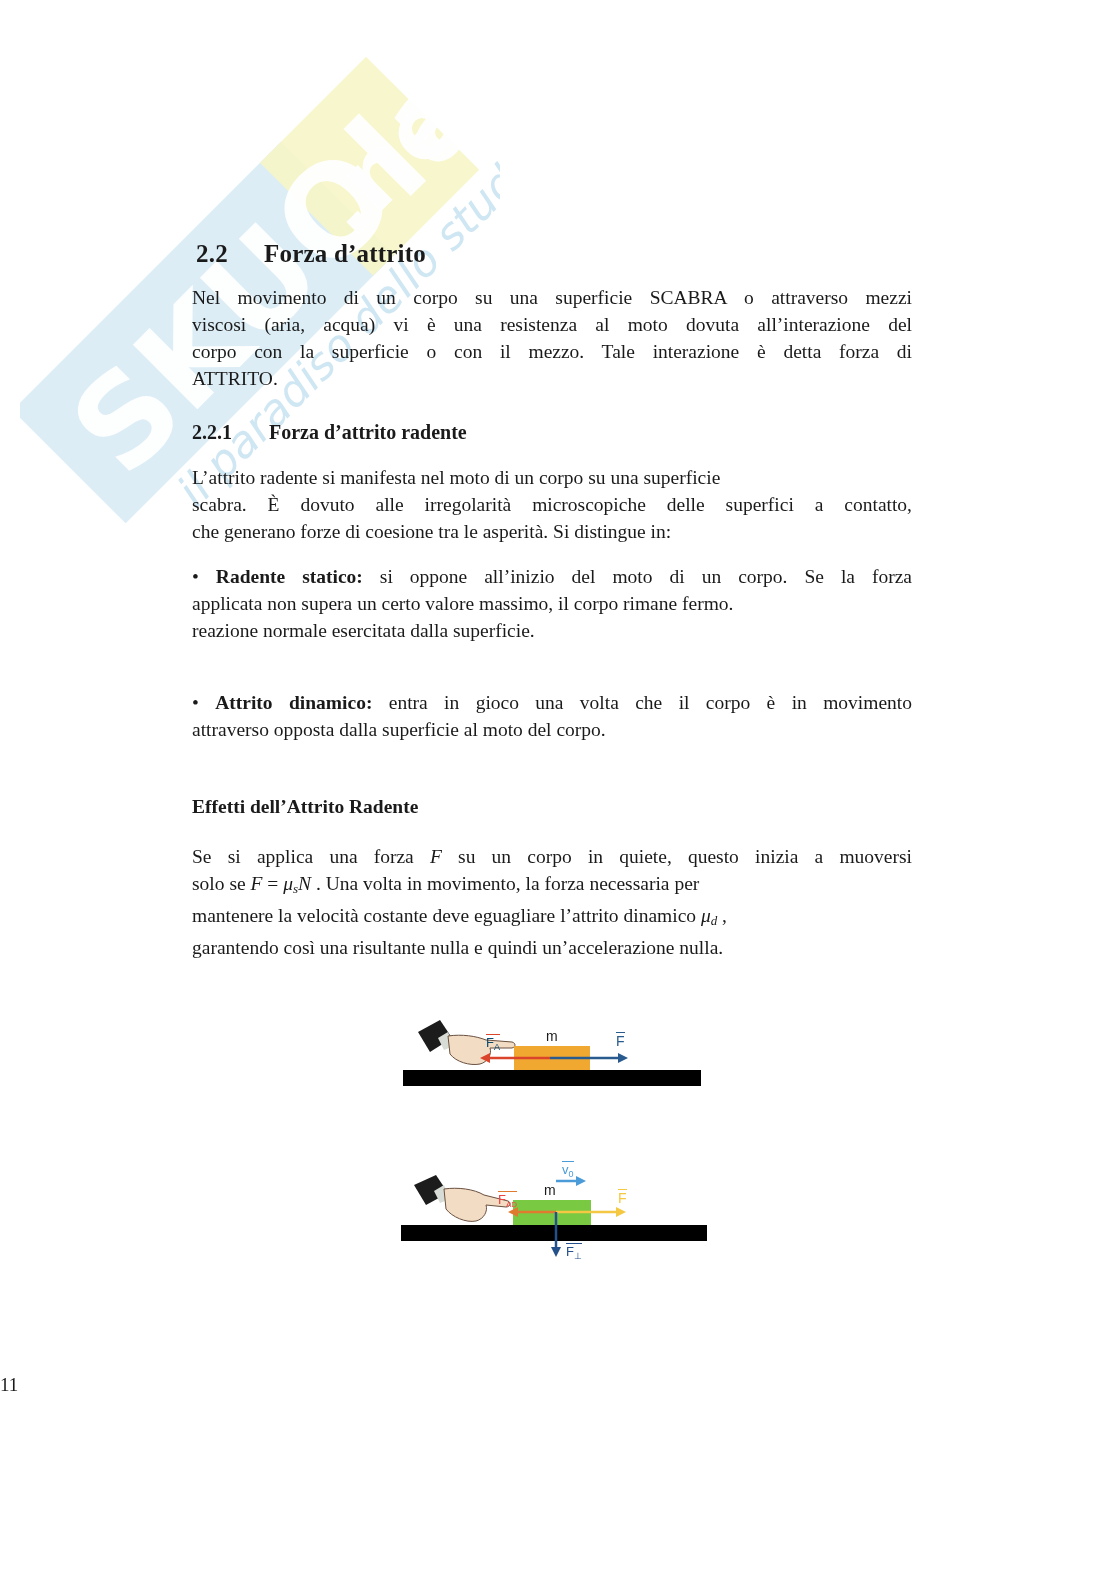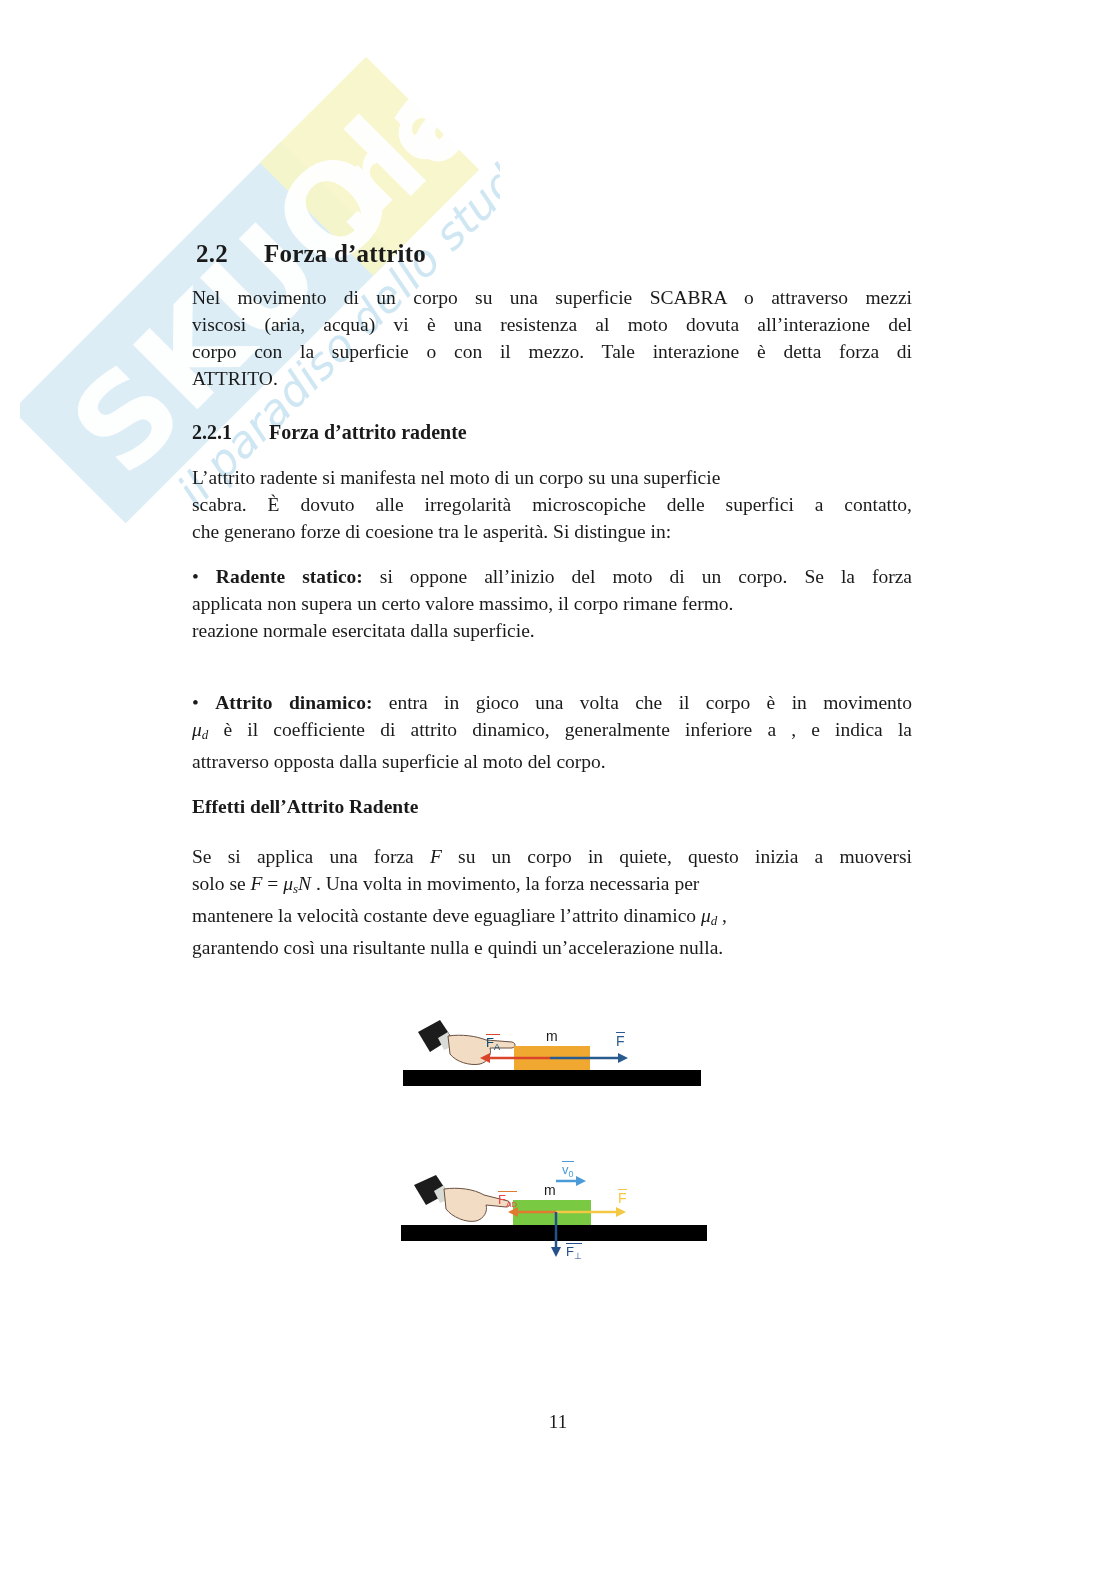--- a/index.html
+++ b/index.html
@@ -15,22 +15,22 @@
   h3.subsection .num { display: inline-block; width: 77px; }
   p.body { position: absolute; left: 0; margin: 0; width: 720px; font-size: 19.5px; line-height: 27px;
            font-family: "Liberation Serif", serif; text-align: justify; }
   p.body .line { display: block; text-align: justify; text-align-last: justify; white-space: nowrap; }
   p.body .line.last { text-align-last: left; }
   .bold { font-weight: bold; }
   .math { font-style: italic; }
   h4.para { position: absolute; top: 796px; left: 0; margin: 0; font-size: 19.5px; font-weight: bold;
             font-family: "Liberation Serif", serif; }
   .fig { position: absolute; }
-  .page-num { position: absolute; top: 1374px; left: 0; width: 1116px; text-align: center; font-size: 19px;
-              font-family: "Liberation Serif", serif; margin-top: 37px; }
+  .page-num { position: absolute; top: 1374px; left: 0; width: 1116px; text-align: left; font-size: 19px;
+              font-family: "Liberation Serif", serif; }
   sub { font-size: 13px; vertical-align: -3px; }
 </style>
 </head>
 <body>
 
 <svg class="watermark" viewBox="0 0 480 480">
   <g transform="rotate(-45 240 240)">
     <rect x="-20" y="150" width="380" height="160" fill="#d6eaf5" opacity="0.85"></rect>
     <rect x="330" y="150" width="150" height="160" fill="#f7f5c8" opacity="0.9"></rect>
     <text x="10" y="280" font-family="DejaVu Sans, sans-serif" font-weight="bold" font-size="125" fill="#ffffff" opacity="0.95">SKUOla</text>
@@ -68,23 +68,20 @@
       <span class="bold">Radente statico:</span><span> si oppone all’inizio del moto di un corpo. Se la forza</span>
     </span>
     <span class="line" style="text-align-last:left;">applicata non supera un certo valore massimo, il corpo rimane fermo.</span>
     <span class="line last">reazione normale esercitata dalla superficie.</span>
   </p>
 
   <p class="body" style="top:689px;">
     <span class="line">
       <span>•</span>
       <span class="bold">Attrito dinamico:</span><span> entra in gioco una volta che il corpo è in movimento</span>
-    </span>
-    <span class="line">
-      <span class="math">μ</span><sub class="math">d</sub><span> è il coefficiente di attrito dinamico, generalmente inferiore a , e indica la</span>
     </span>
     <span class="line last">attraverso opposta dalla superficie al moto del corpo.</span>
   </p>
 
   <h4 class="para">Effetti dell’Attrito Radente</h4>
   <p class="body" style="top:843px;">
     <span class="line">
       <span>Se si applica una forza </span><span class="math">F</span><span> su un corpo in quiete, questo inizia a muoversi</span>
     </span>
     <span class="line" style="text-align-last:left;">

